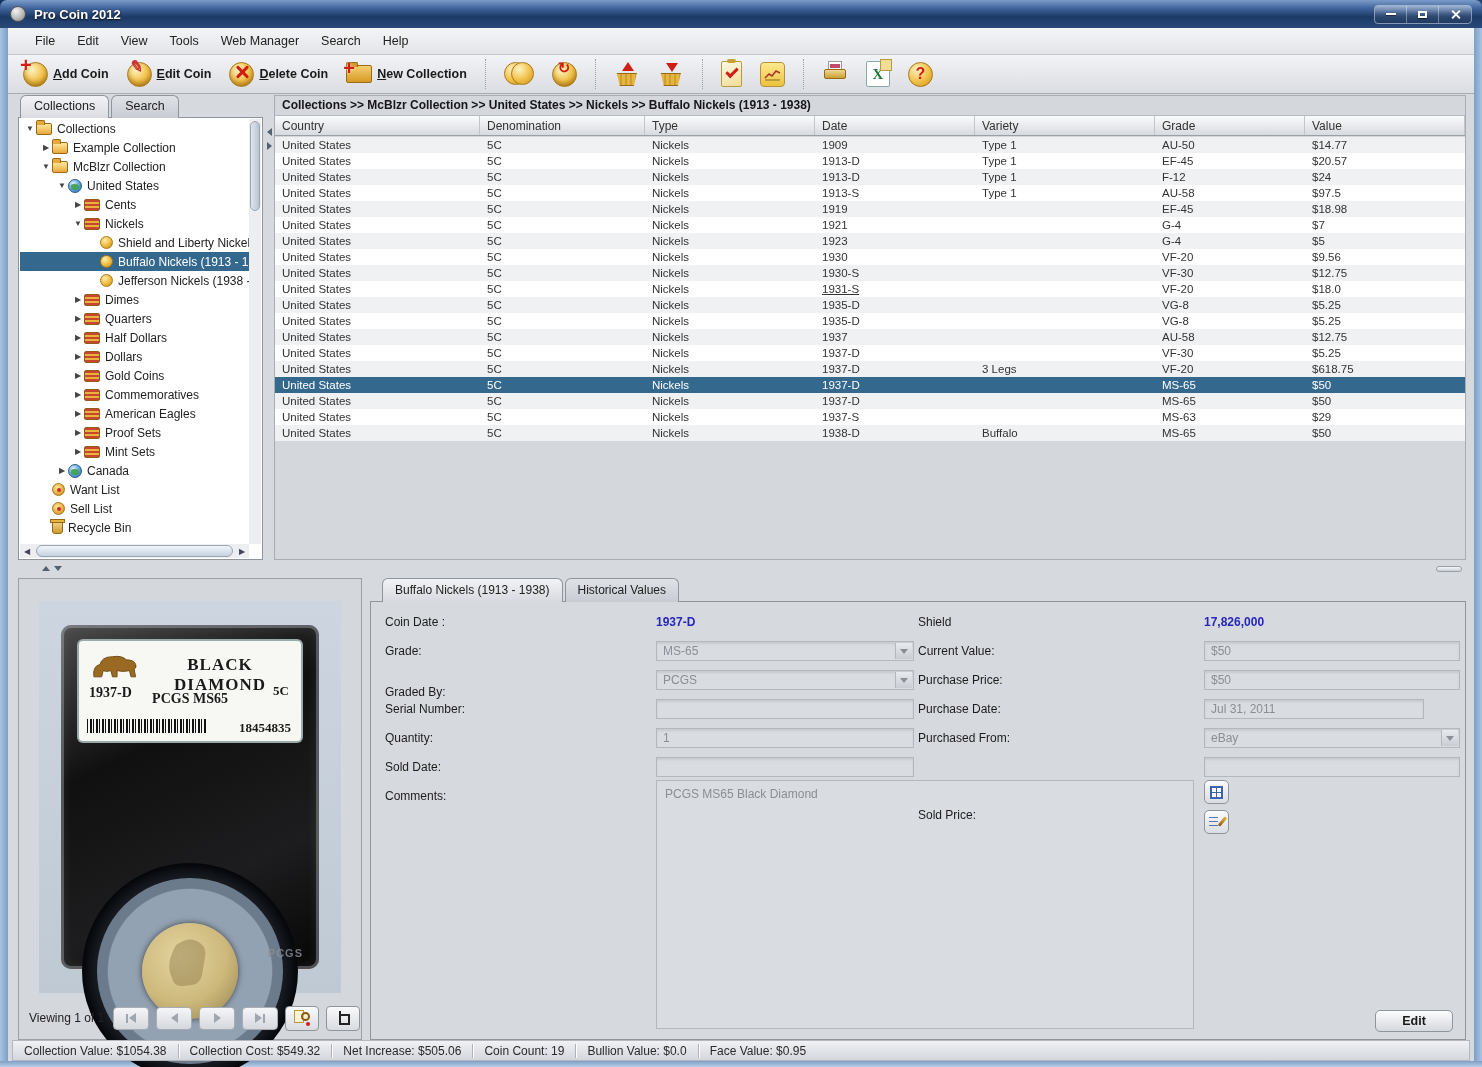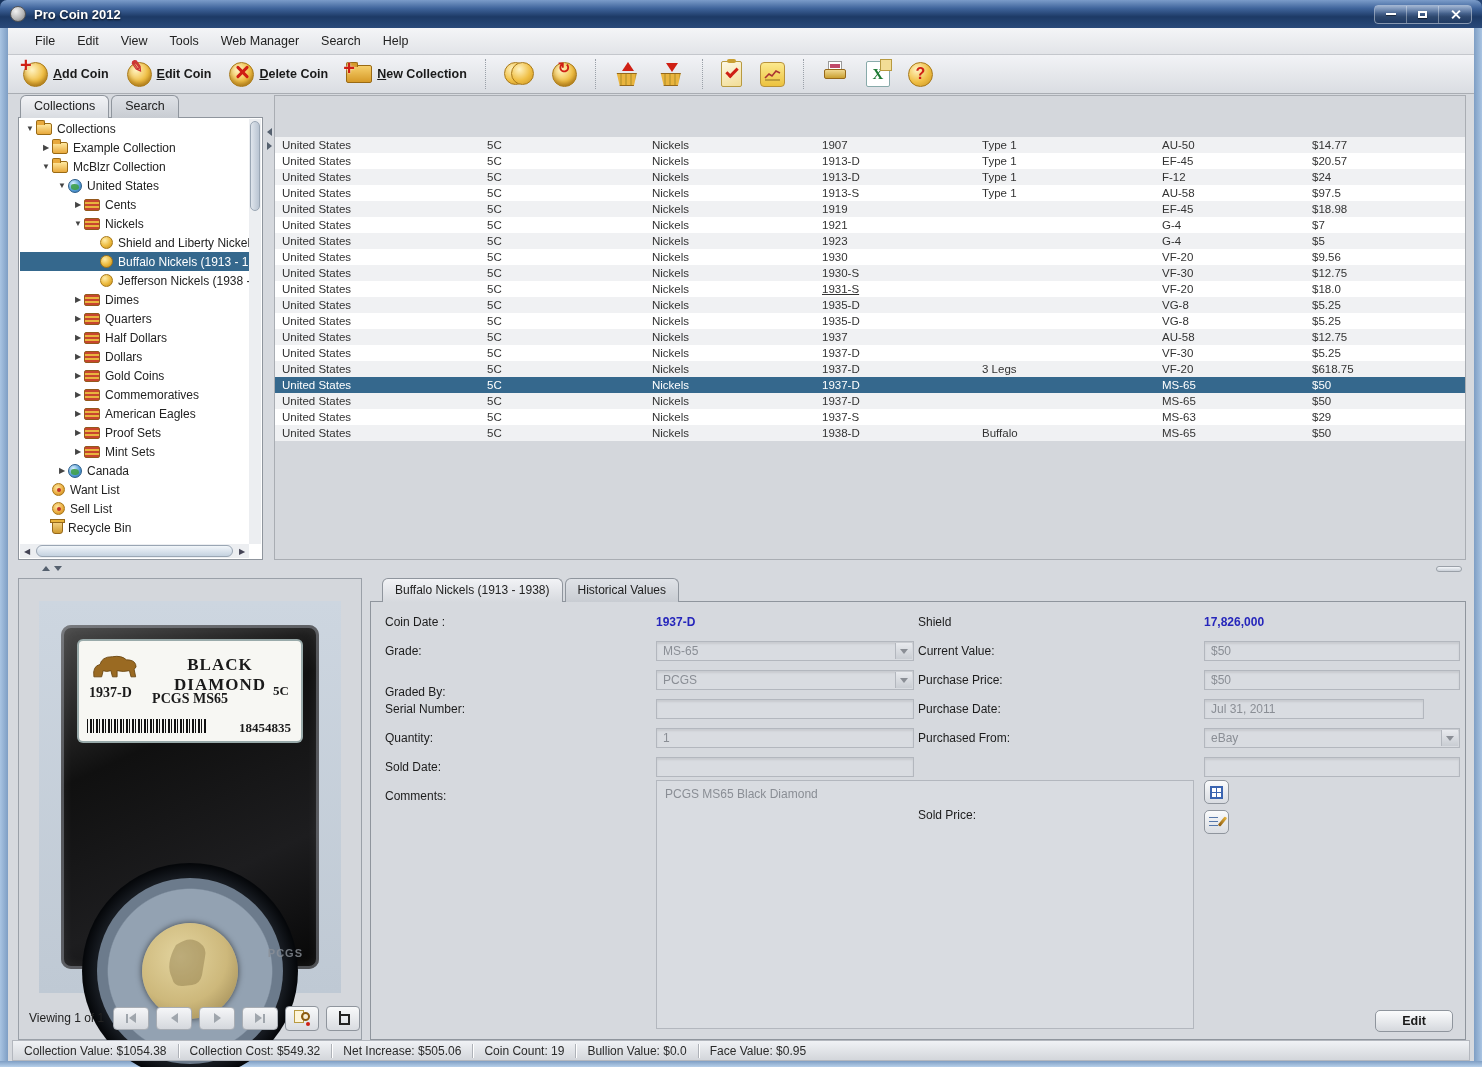--- a/index.html
+++ b/index.html
@@ -460,26 +460,36 @@
       </div>
     </div>
   </div>
 
   <div class="vsplit-arrows">
     <span class="va left"></span>
     <span class="va right"></span>
   </div>
 
   <div class="grid-area">
+    <div class="breadcrumb">Collections &gt;&gt; McBlzr Collection &gt;&gt; United States &gt;&gt; Nickels &gt;&gt; Buffalo Nickels (1913 - 1938)</div>
+    <div class="thead">
+        <span class="th" style="width: 205px;">Country</span>
+        <span class="th" style="width: 165px;">Denomination</span>
+        <span class="th" style="width: 170px;">Type</span>
+        <span class="th" style="width: 160px;">Date</span>
+        <span class="th" style="width: 180px;">Variety</span>
+        <span class="th" style="width: 150px;">Grade</span>
+        <span class="th" style="width: 160px;">Value</span>
+      </div>
     <div class="tbody">
         <div class="tr alt">
           <span class="td" style="width: 205px;">United States</span>
           <span class="td" style="width: 165px;">5C</span>
           <span class="td" style="width: 170px;">Nickels</span>
-          <span class="td" style="width: 160px;">1907</span>
+          <span class="td" style="width: 160px;">1909</span>
           <span class="td" style="width: 180px;">Type 1</span>
           <span class="td" style="width: 150px;">AU-50</span>
           <span class="td" style="width: 160px;">$14.77</span>
         </div>
         <div class="tr">
           <span class="td" style="width: 205px;">United States</span>
           <span class="td" style="width: 165px;">5C</span>
           <span class="td" style="width: 170px;">Nickels</span>
           <span class="td" style="width: 160px;">1913-D</span>
           <span class="td" style="width: 180px;">Type 1</span>

